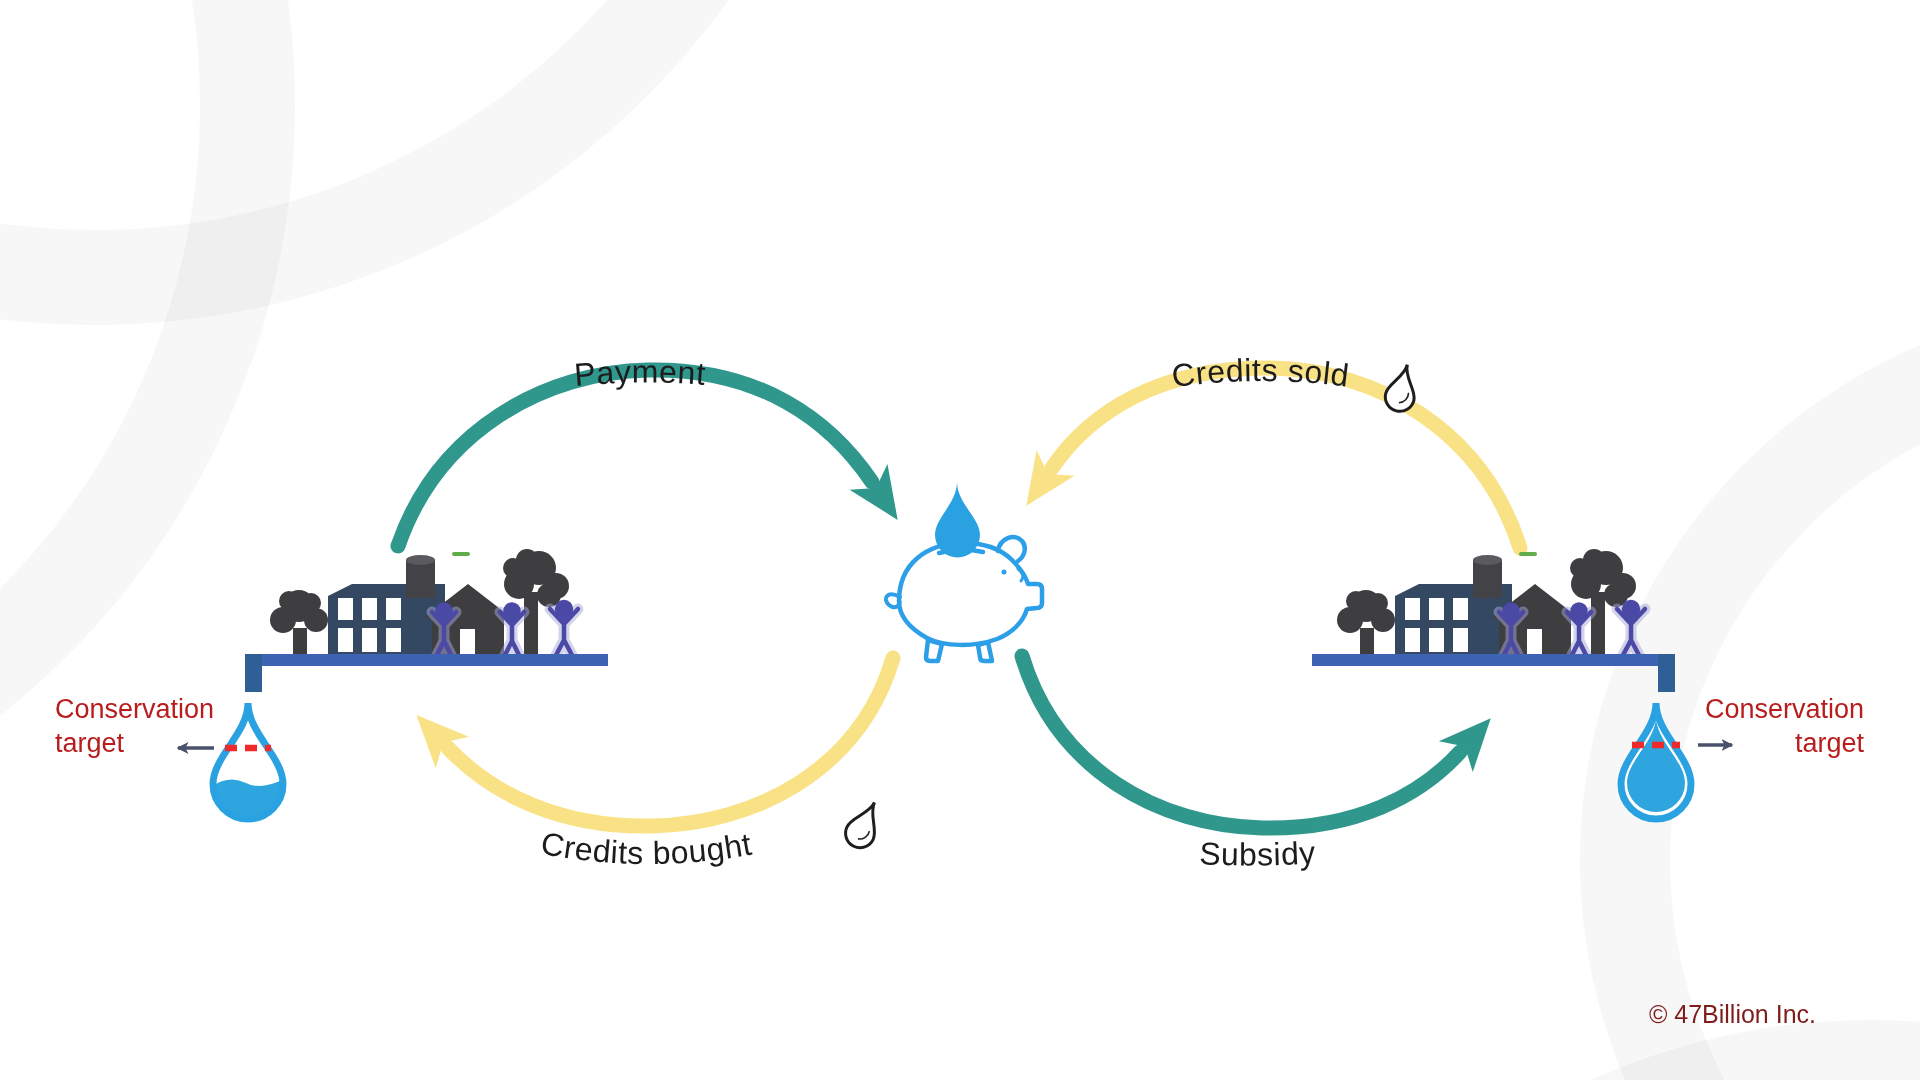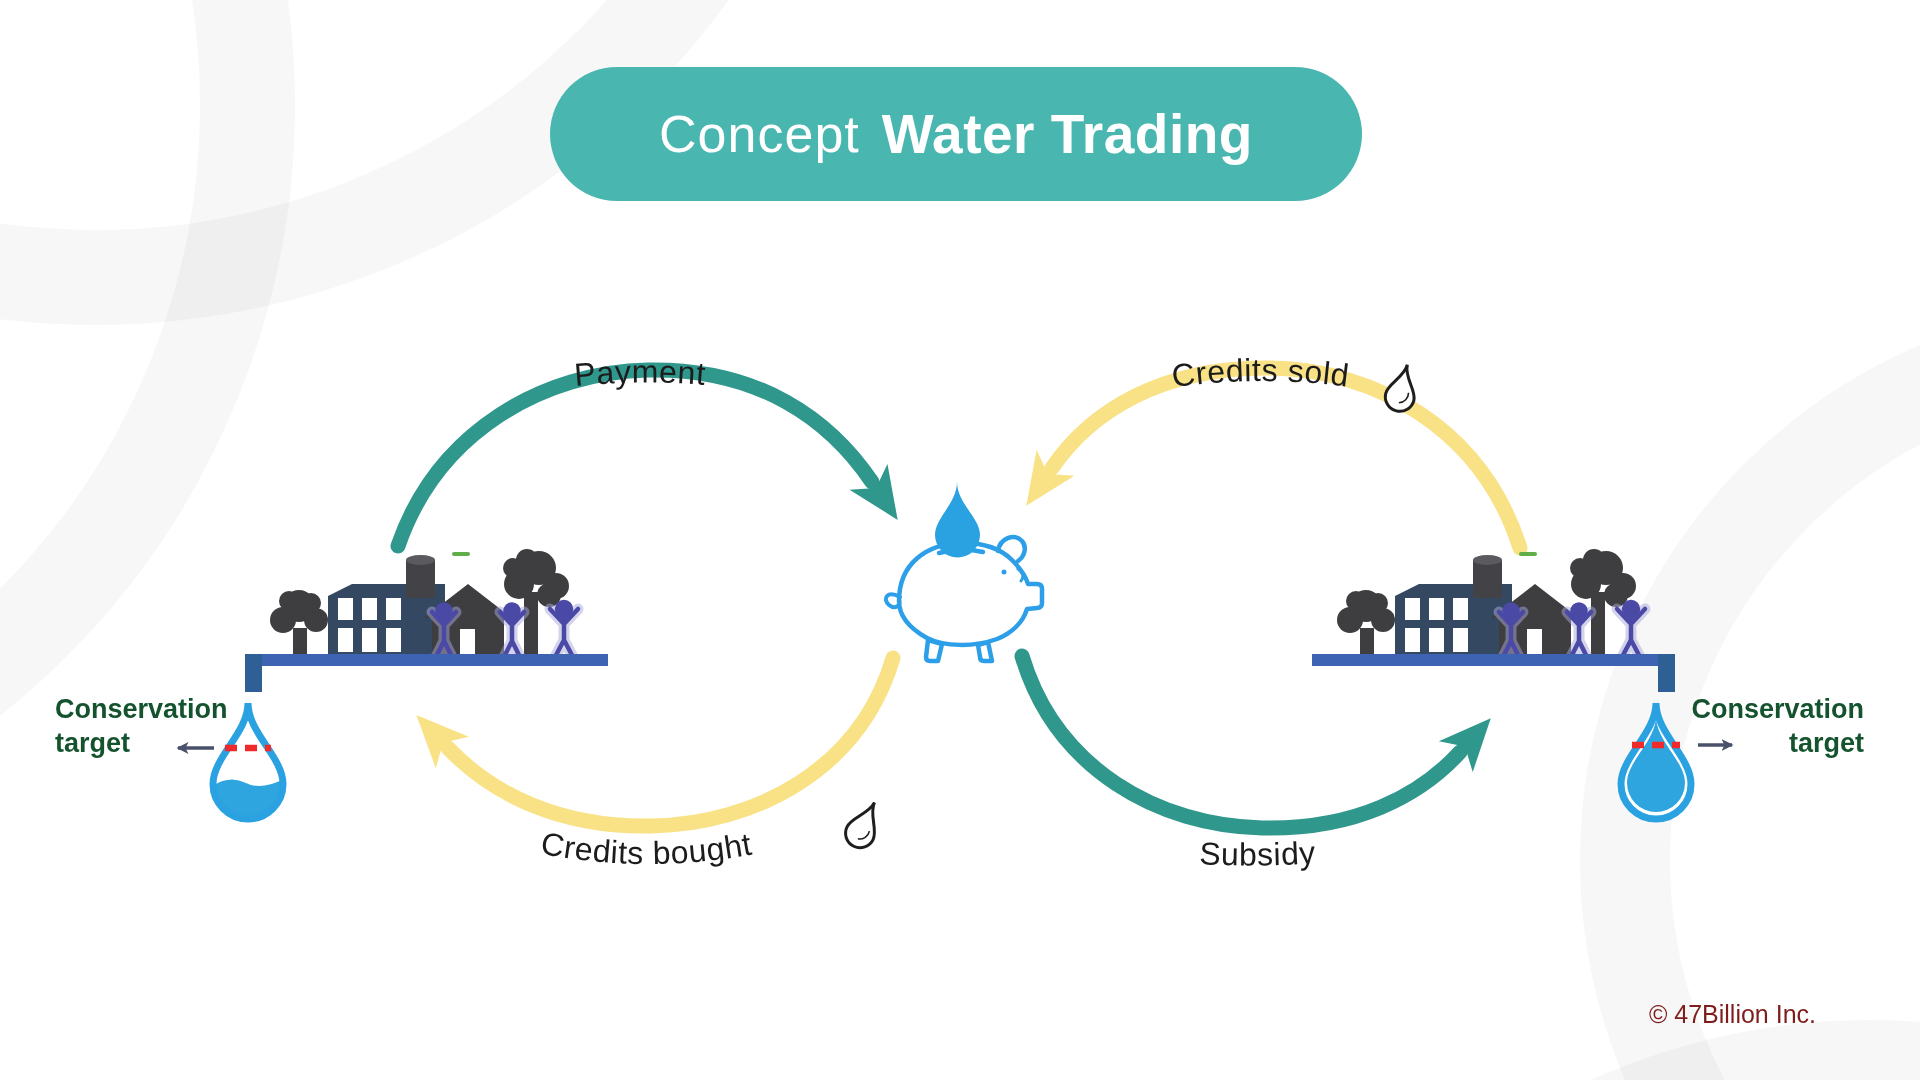--- a/index.html
+++ b/index.html
@@ -10,39 +10,35 @@
   #ring1{left:-685px;top:-1235px;width:1560px;height:1560px;border-width:95px;}
   #ring2{left:-1265px;top:-675px;width:1560px;height:1560px;border-width:95px;}
   #ring3{left:1580px;top:300px;width:1120px;height:1120px;border-width:90px;}
   #ring4{left:1190px;top:1020px;width:1360px;height:1360px;border-width:95px;}
   .title-pill{position:absolute;left:550px;top:67px;width:812px;height:134px;background:#4ab6b0;
         border-radius:67px;display:flex;align-items:center;justify-content:center;gap:22px;color:#ffffff;}
   .title-prefix{font-size:52px;font-weight:400;letter-spacing:1px;}
   .title-main{font-size:55px;font-weight:800;letter-spacing:0.5px;}
   svg.diagram{position:absolute;left:0;top:0;}
   svg text{font-family:"Liberation Sans",sans-serif;}
-  .cons{position:absolute;font-size:27px;font-weight:700;color:#14532d;line-height:34px;}
+  .cons{position:absolute;font-size:27px;font-weight:400;color:#b91c1c;line-height:34px;}
   .cons.left{left:55px;top:692px;text-align:left;}
   .cons.right{right:56px;top:692px;text-align:right;}
   .copyright{position:absolute;right:104px;top:1000px;font-size:25px;color:#7f1d1d;}
 </style>
 </head>
 <body>
 
 <div class="stage">
 
   <div class="ring" id="ring1"></div>
   <div class="ring" id="ring2"></div>
   <div class="ring" id="ring3"></div>
   <div class="ring" id="ring4"></div>
 
-  <div class="title-pill">
-    <span class="title-prefix">Concept</span>
-    <span class="title-main">Water Trading</span>
-  </div>
 
   <svg class="diagram" width="1920" height="1080" viewBox="0 0 1920 1080">
     <defs>
       <marker id="mTeal" markerUnits="userSpaceOnUse" markerWidth="52" markerHeight="52" viewBox="0 0 10 10" refX="1.2" refY="5" orient="auto">
         <path d="M0,0.6 L10,5 L0,9.4 L2.6,5 Z" fill="#2f978c"></path>
       </marker>
       <marker id="mYellow" markerUnits="userSpaceOnUse" markerWidth="52" markerHeight="52" viewBox="0 0 10 10" refX="1.2" refY="5" orient="auto">
         <path d="M0,0.6 L10,5 L0,9.4 L2.6,5 Z" fill="#f9e185"></path>
       </marker>
       <marker id="mSlate" markerUnits="userSpaceOnUse" markerWidth="15" markerHeight="15" viewBox="0 0 10 10" refX="7" refY="5" orient="auto">

